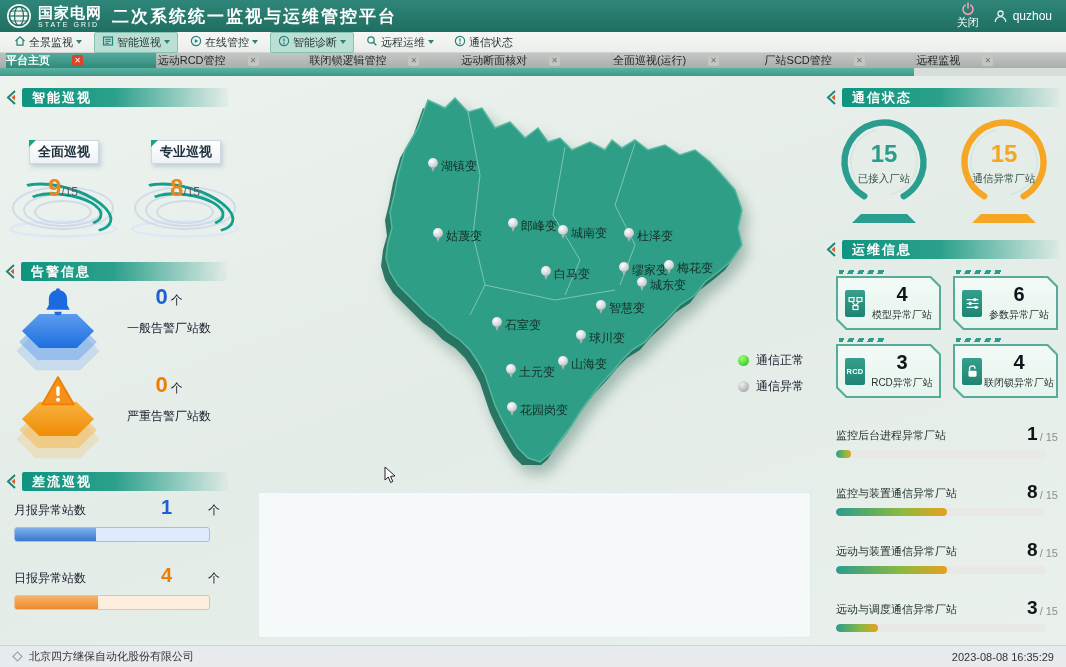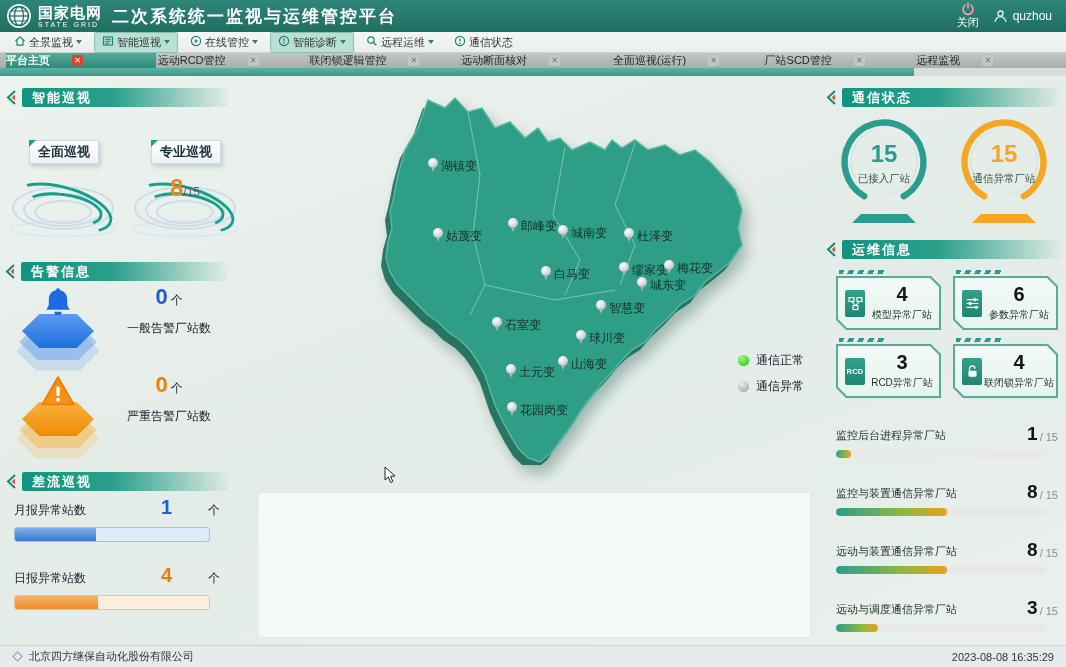--- a/index.html
+++ b/index.html
@@ -340,20 +340,23 @@
   <div class="gauges">
     <div class="gauge-block">
         <span class="gtag">全面巡视</span>
         <div class="disc">
           <i class="ring r0"></i>
           <i class="ring r1"></i>
           <i class="ring r2"></i>
           <i class="ring r3"></i>
           <i class="arc a1"></i>
           <i class="arc a2"></i>
+          <div class="disc-val">
+            <b>9</b><span>/</span><span>15</span>
+          </div>
         </div>
       </div>
       <div class="gauge-block">
         <span class="gtag">专业巡视</span>
         <div class="disc">
           <i class="ring r0"></i>
           <i class="ring r1"></i>
           <i class="ring r2"></i>
           <i class="ring r3"></i>
           <i class="arc a1"></i>

